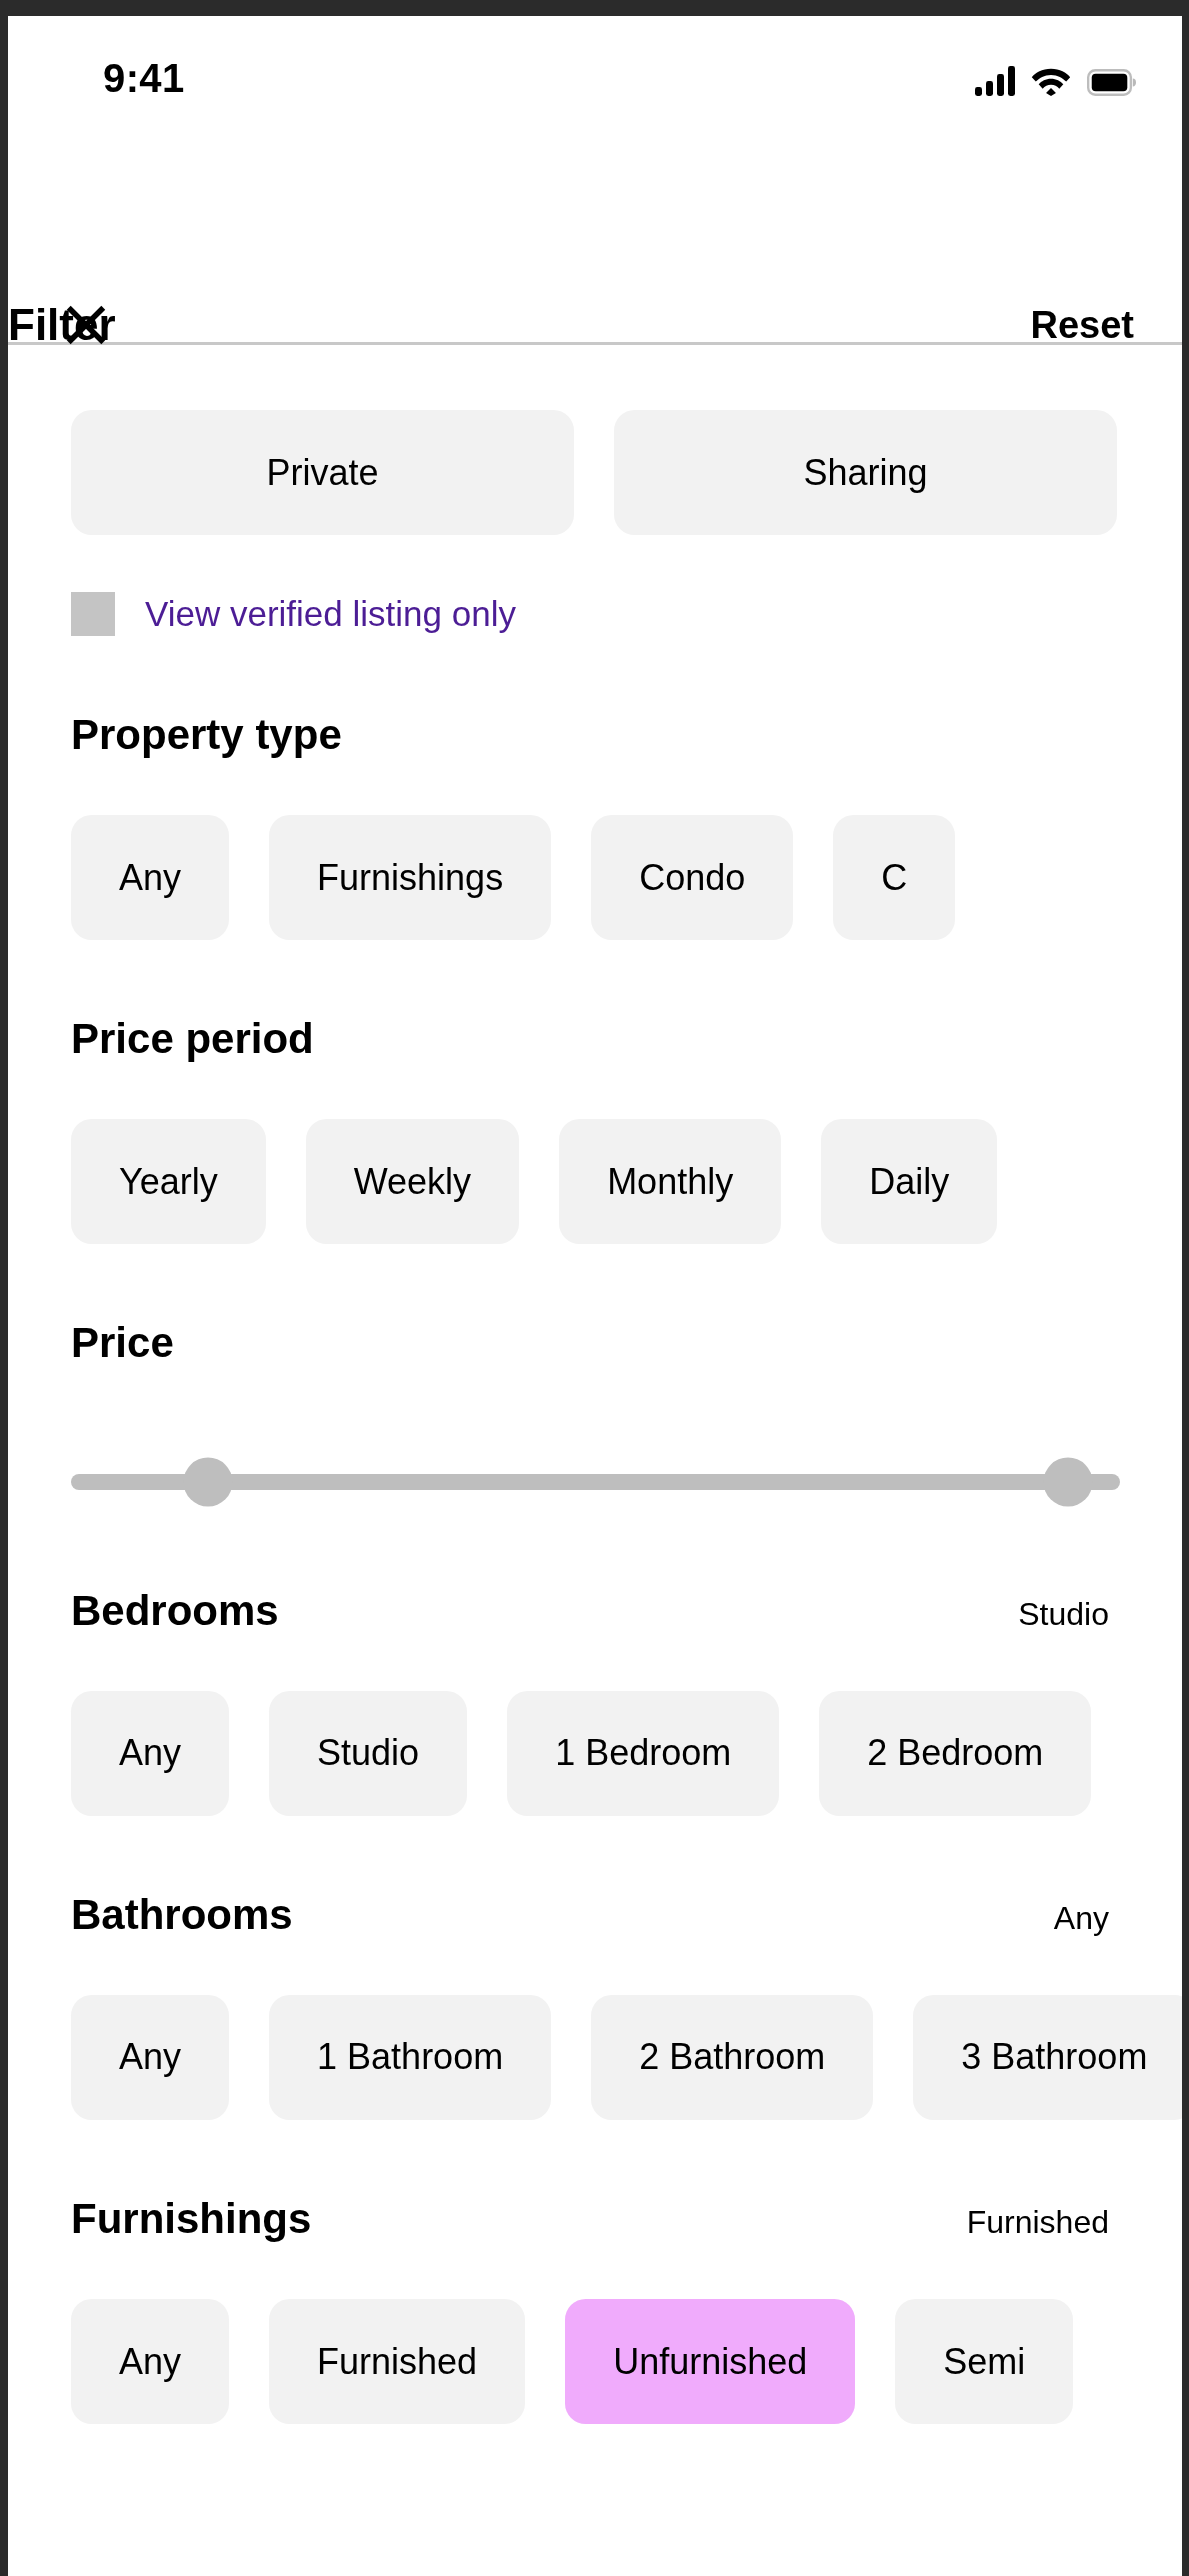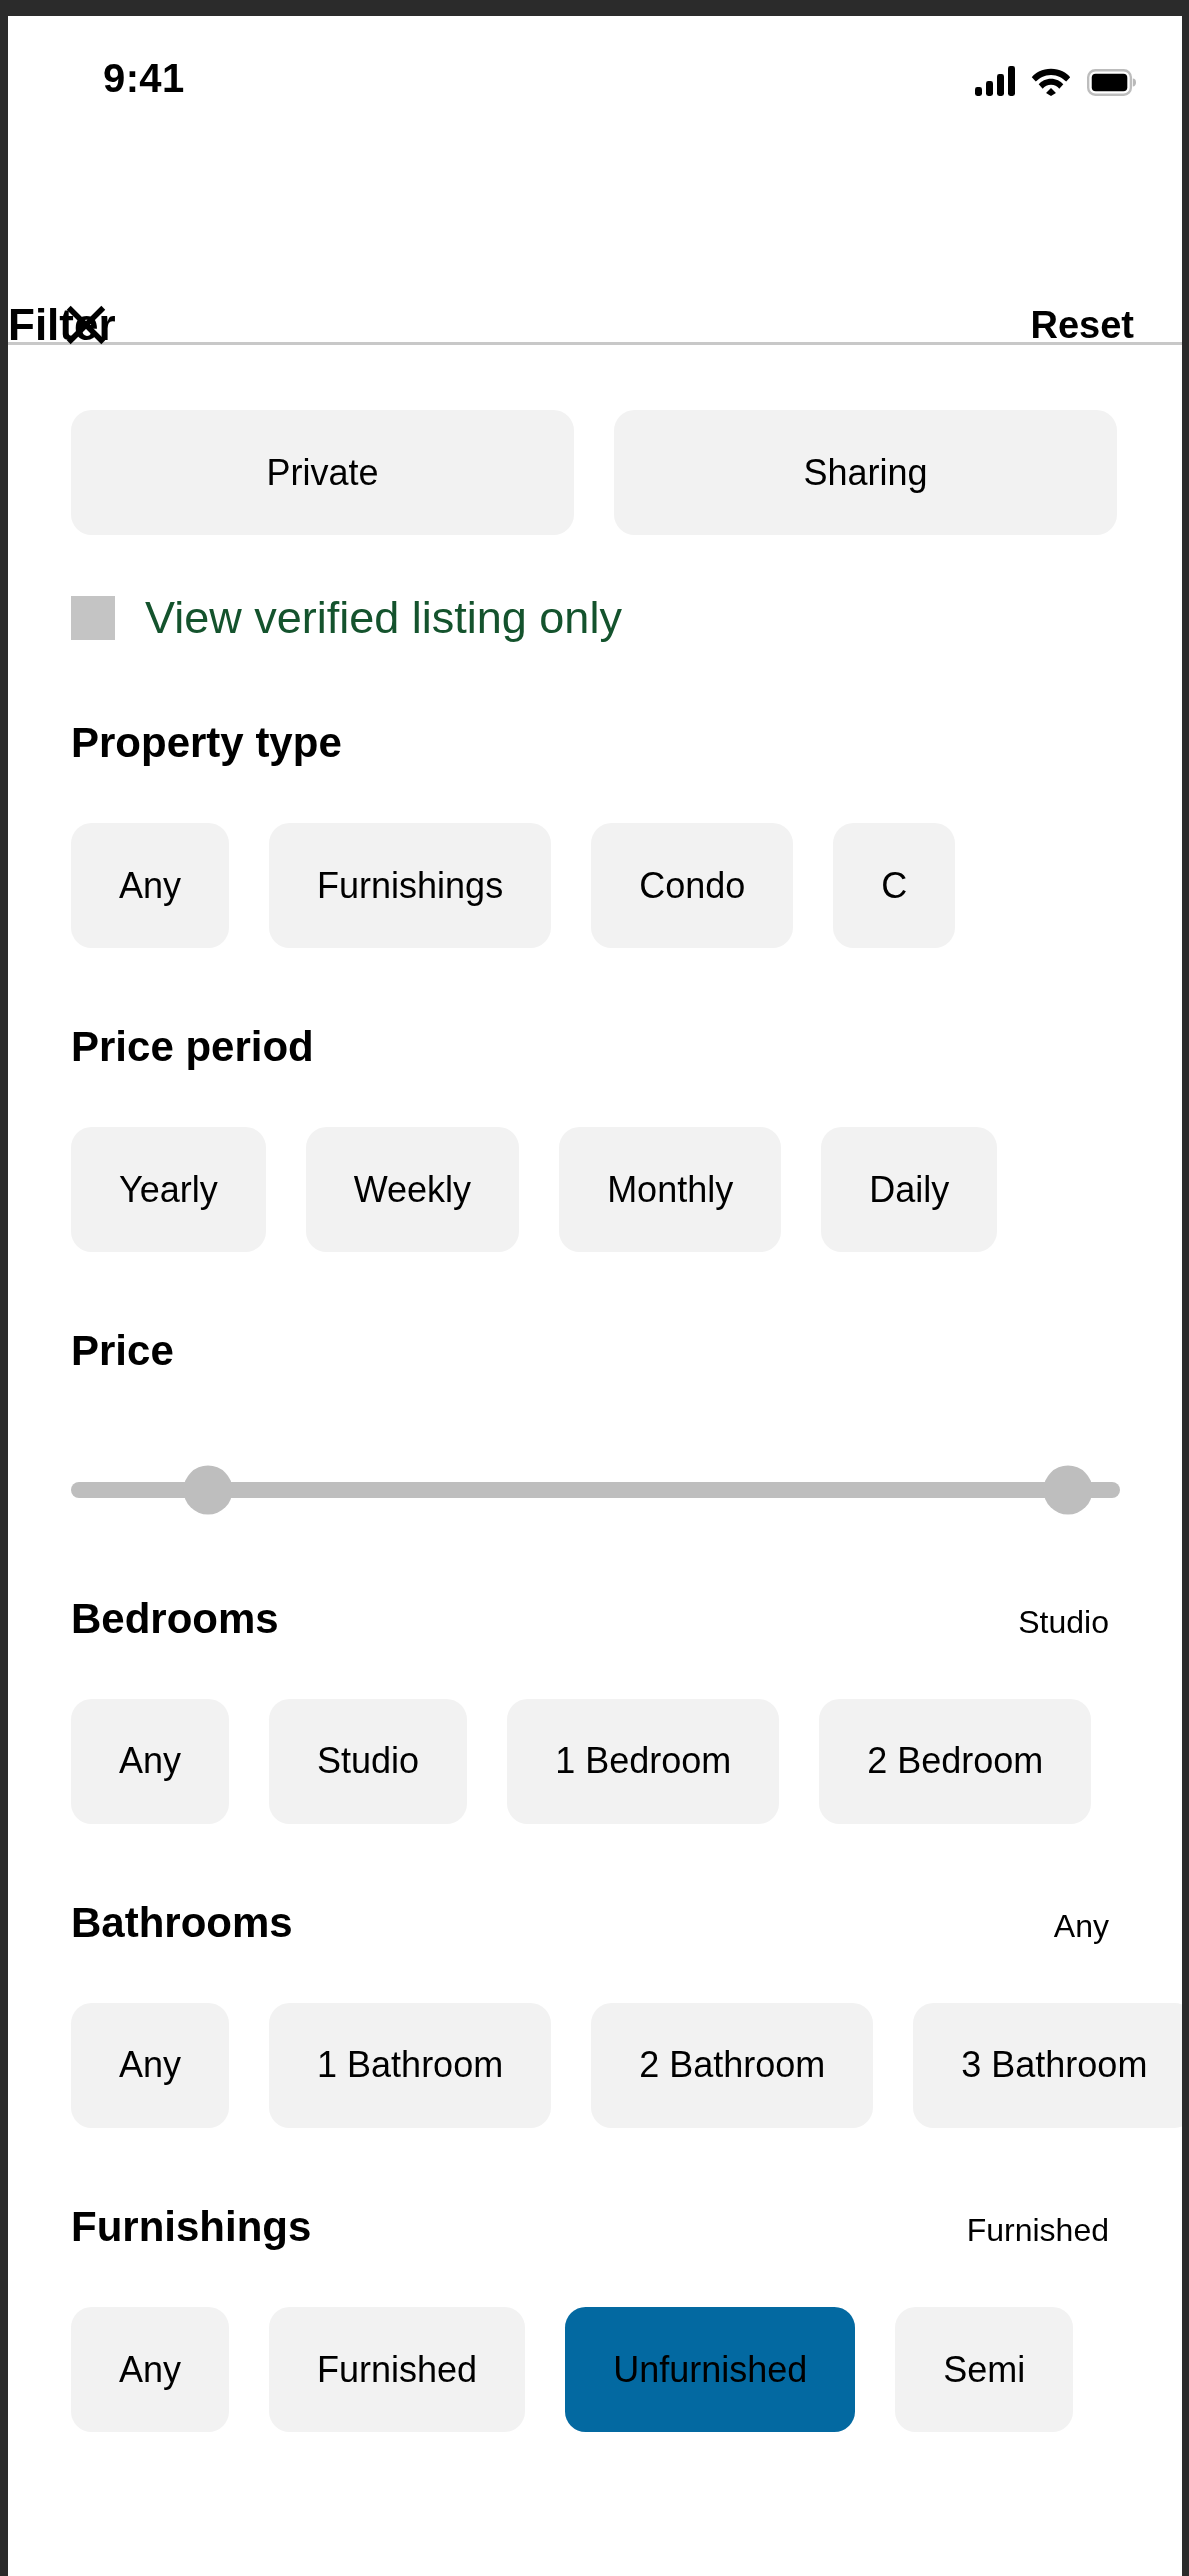--- a/index.html
+++ b/index.html
@@ -144,22 +144,22 @@
     padding: 57px 0 0 63px;
   }
   .checkbox-box {
     width: 44px;
     height: 44px;
     background: #c4c4c4;
     flex: none;
     cursor: pointer;
   }
   .checkbox-label {
-    font-size: 45px;
-    color: #14532d;
+    font-size: 35px;
+    color: #4c1d95;
   }
 
   
   .section { padding-top: 76px; }
   .section-head {
     display: flex;
     align-items: baseline;
     justify-content: space-between;
     padding: 0 73px 0 63px;
   }
@@ -343,21 +343,21 @@
       </div>
 
       <div class="section">
         <div class="section-head">
           <div class="section-title">Furnishings</div>
           <div class="section-value">Furnished</div>
         </div>
         <div class="chip-row">
           <div class="chip" style="background: rgb(242, 242, 242);">Any</div>
           <div class="chip" style="background: rgb(242, 242, 242);">Furnished</div>
-          <div class="chip" style="background: #0369a1;">Unfurnished</div>
+          <div class="chip" style="background: #f0abfc;">Unfurnished</div>
           <div class="chip" style="background: rgb(242, 242, 242);">Semi</div>
         </div>
       </div>
 
       <div class="bottom-pad"></div>
     </div>
   </div>
 </div>
 
 

